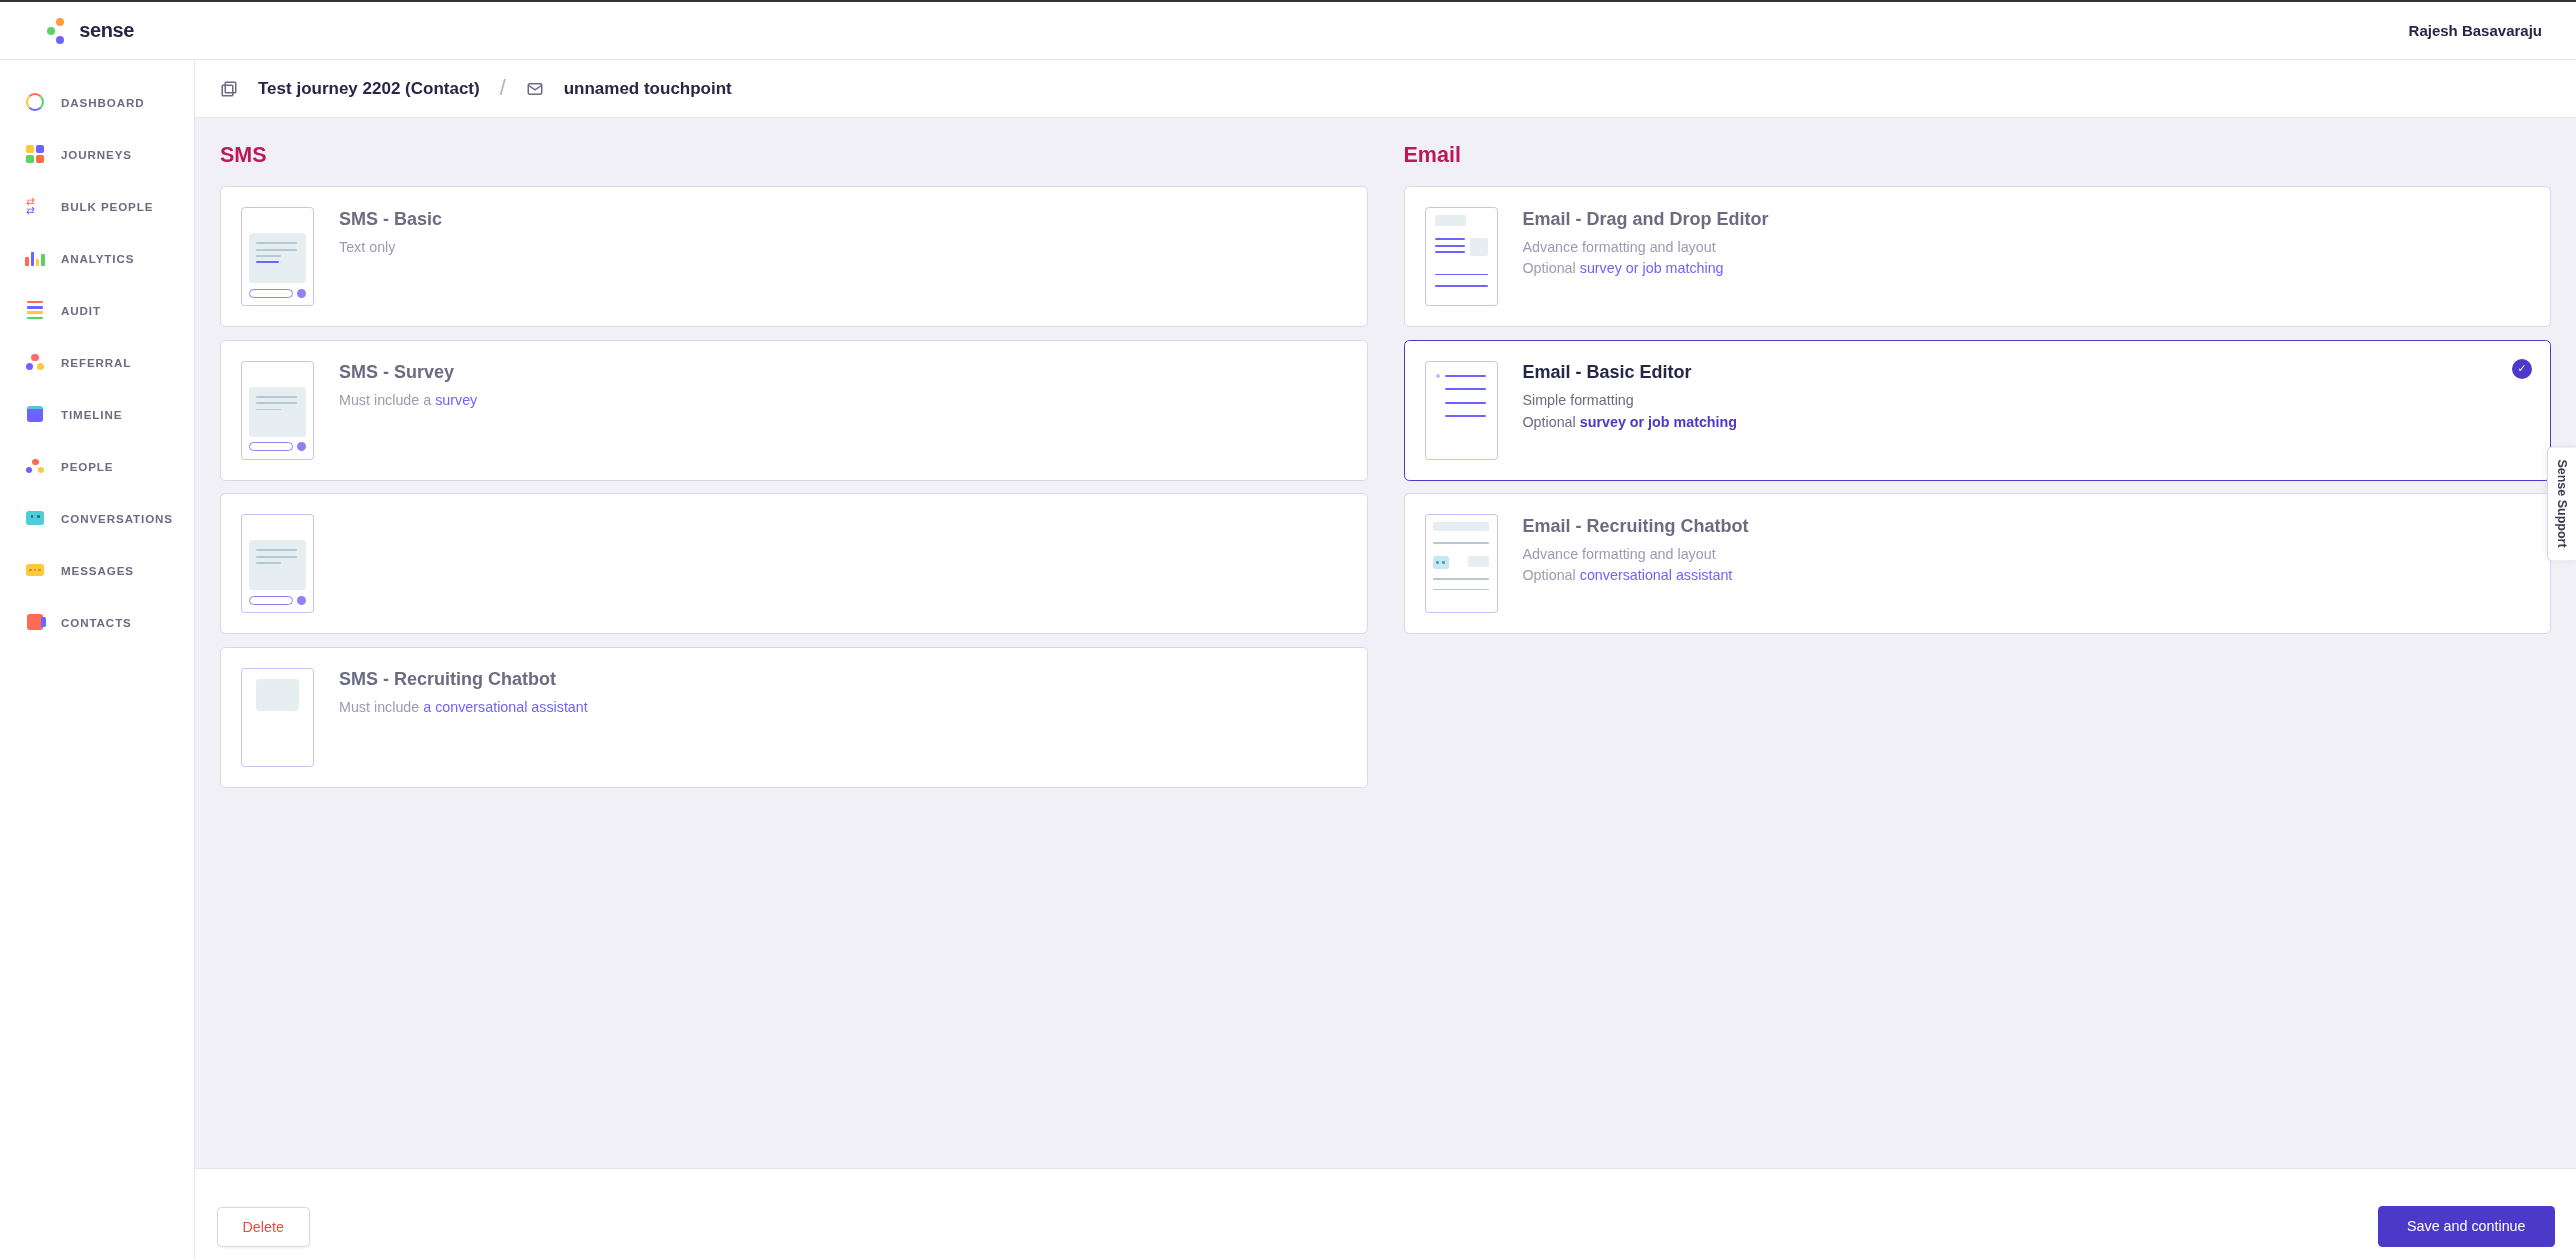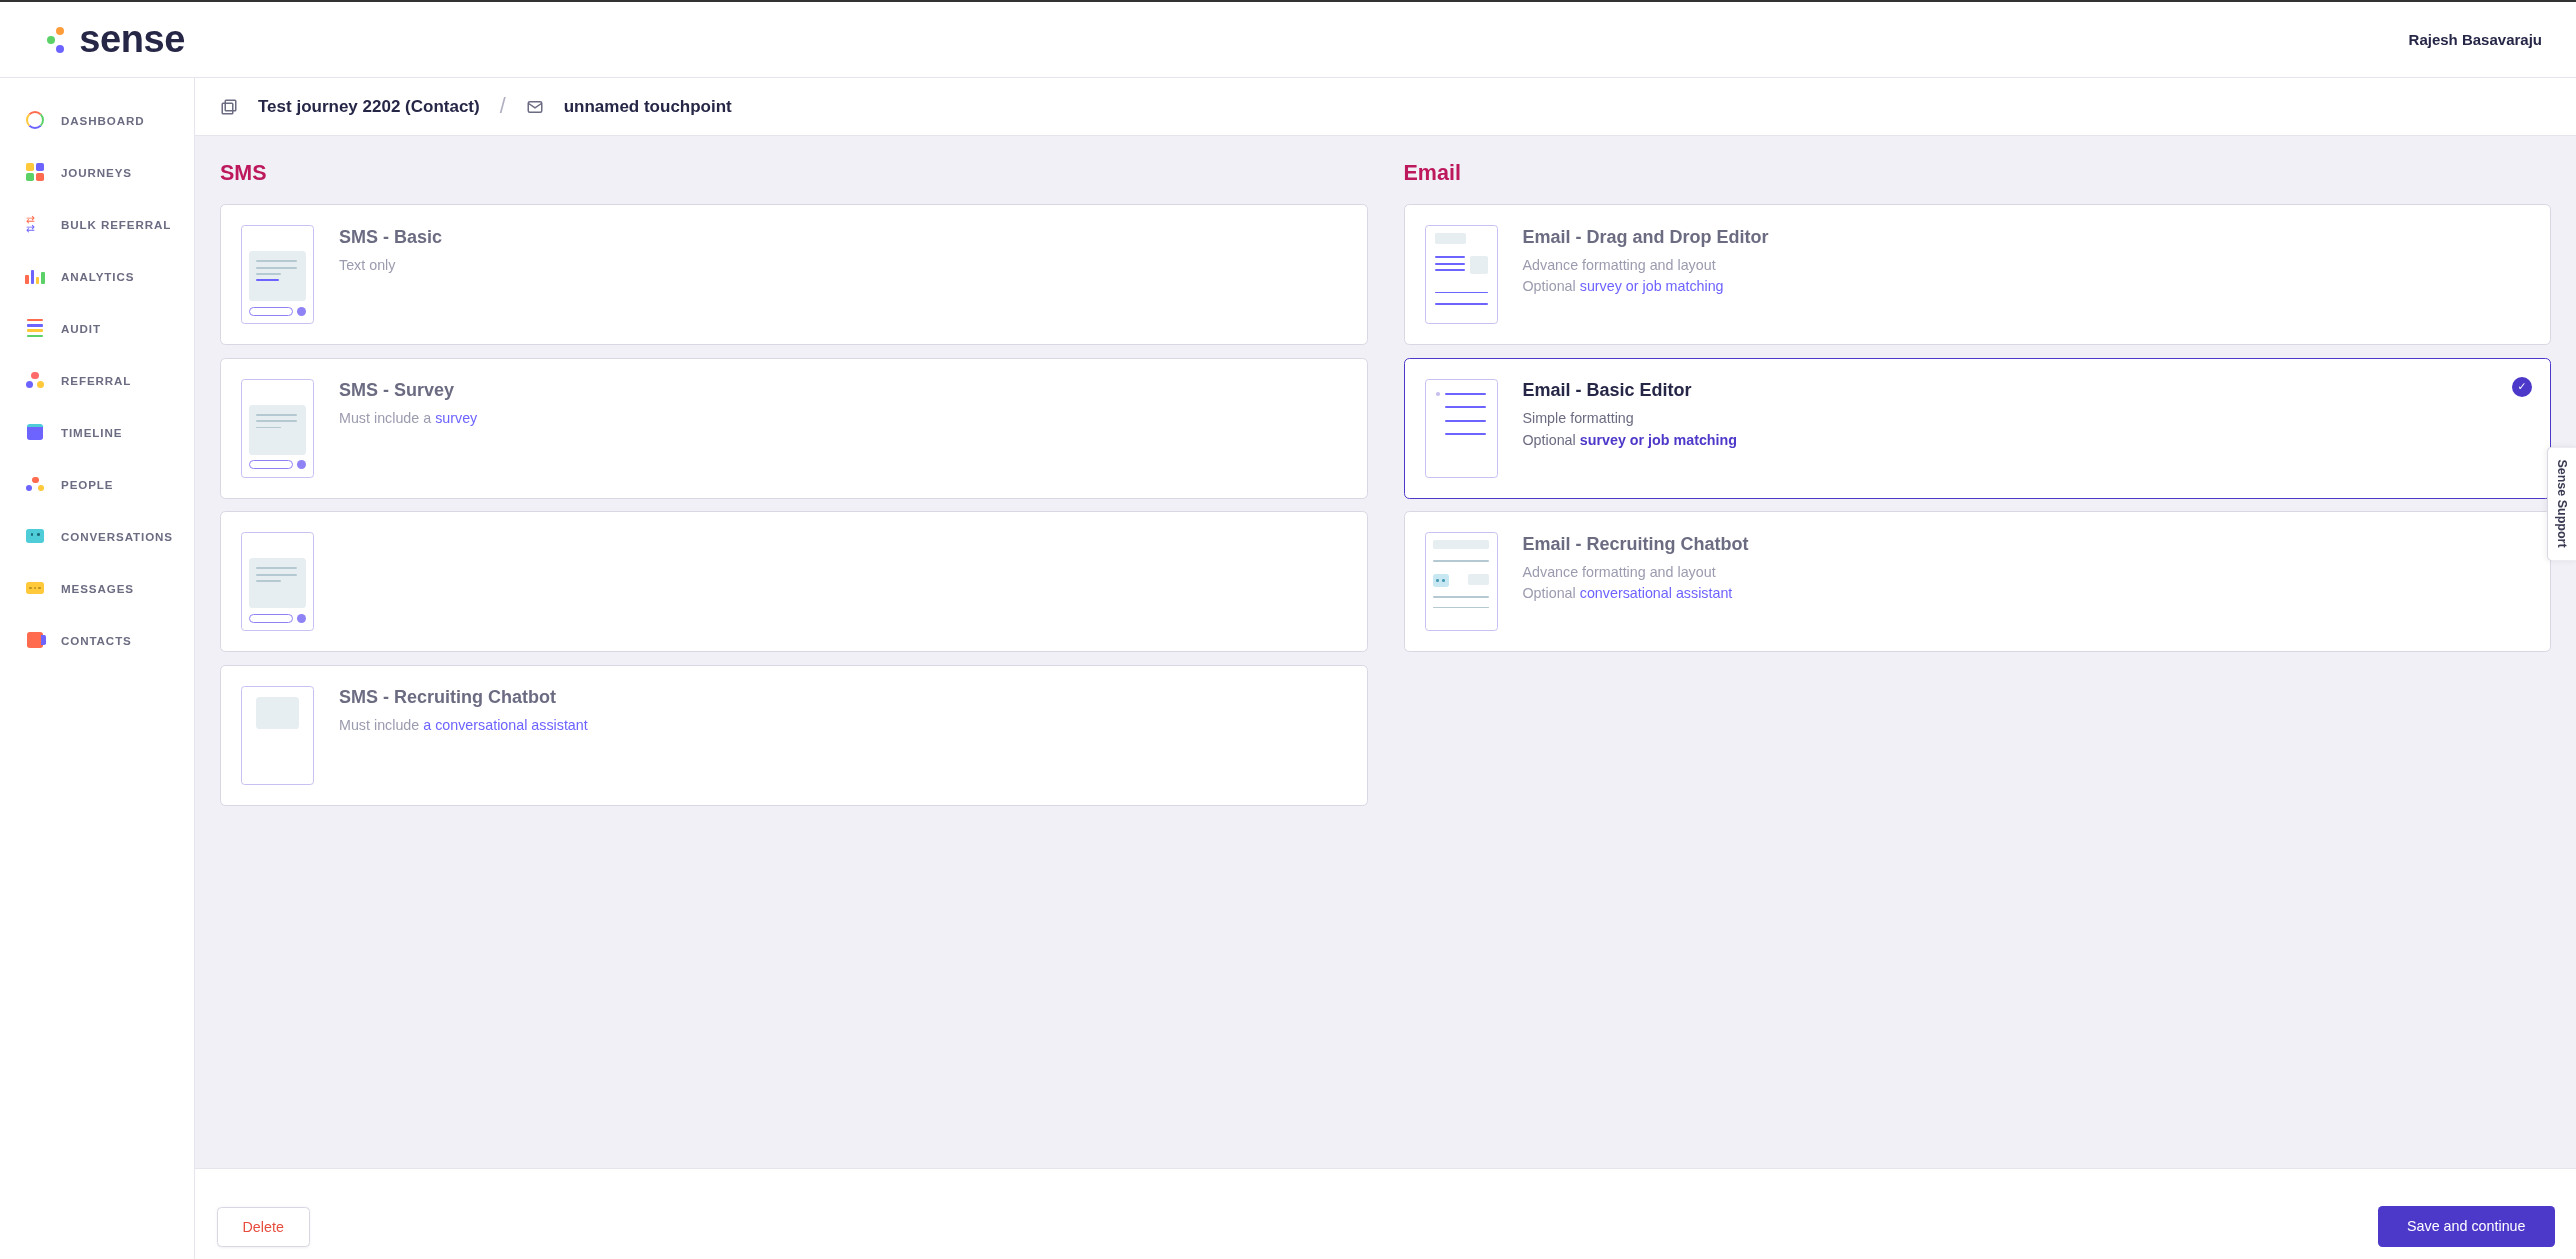--- a/index.html
+++ b/index.html
@@ -7,21 +7,21 @@
 .app { display: flex; flex-direction: column; height: 100vh; }
 
 
 .topbar { display: flex; align-items: center; justify-content: space-between; padding: 16px 34px 16px 47px; border-bottom: 0.9px solid #e5e5ee; border-top: 2.7px solid #333; }
 .logo { display: flex; align-items: center; gap: 7.2px; }
 .logo-dots { position: relative; width: 25px; height: 25px; }
 .logo-dots span { position: absolute; border-radius: 50%; }
 .logo-dots .d1 { width: 8px; height: 8px; background: #ff9d3b; top: 0; left: 9px; }
 .logo-dots .d2 { width: 8px; height: 8px; background: #5cd168; top: 9px; left: 0; }
 .logo-dots .d3 { width: 8px; height: 8px; background: #6d63ff; top: 18px; left: 9px; }
-.logo-text { font-size: 38px; font-weight: 700; color: #262647; letter-spacing: -0.4px; text-align: right; }
+.logo-text { font-size: 20px; font-weight: 700; color: #262647; letter-spacing: -0.4px; text-align: right; }
 .user-name { font-size: 15px; font-weight: 700; color: #262647; }
 
 
 .body { display: flex; flex: 1; min-height: 0; }
 
 
 .sidebar { width: 195px; border-right: 0.9px solid #e5e5ee; padding-top: 16px; overflow-y: auto; }
 .nav-item { display: flex; align-items: center; gap: 16px; padding: 16px 0 16px 25px; cursor: pointer; }
 .nav-icon { width: 20px; height: 20px; display: flex; align-items: center; justify-content: center; flex: none; }
 .nav-label { font-size: 11.6px; font-weight: 700; letter-spacing: 0.9px; color: #6b6b82; }
@@ -156,21 +156,21 @@
               <span class="c3"></span>
               <span class="c4"></span>
             </div>
           </div>
         <div class="nav-label">JOURNEYS</div>
       </div>
       <div class="nav-item">
         <div class="nav-icon">
             <div class="ic-arrows"></div>
           </div>
-        <div class="nav-label">BULK REFERRAL</div>
+        <div class="nav-label">BULK PEOPLE</div>
       </div>
       <div class="nav-item">
         <div class="nav-icon">
             <div class="ic-bars">
               <span class="b1"></span>
               <span class="b2"></span>
               <span class="b3"></span>
               <span class="b4"></span>
             </div>
           </div>

